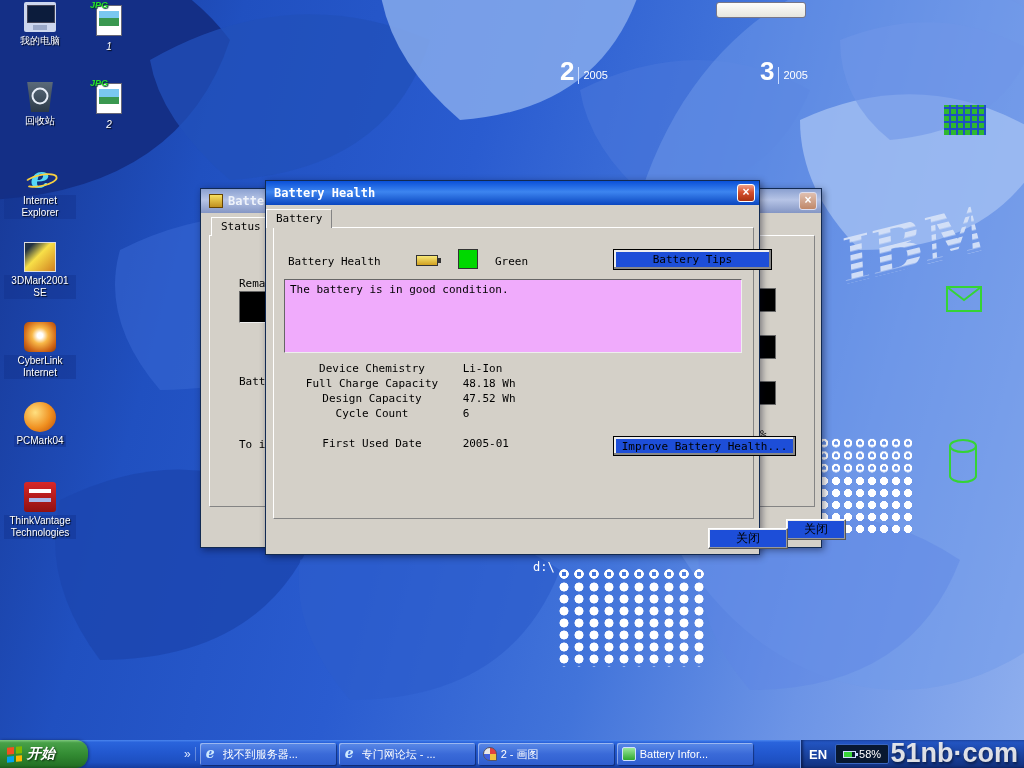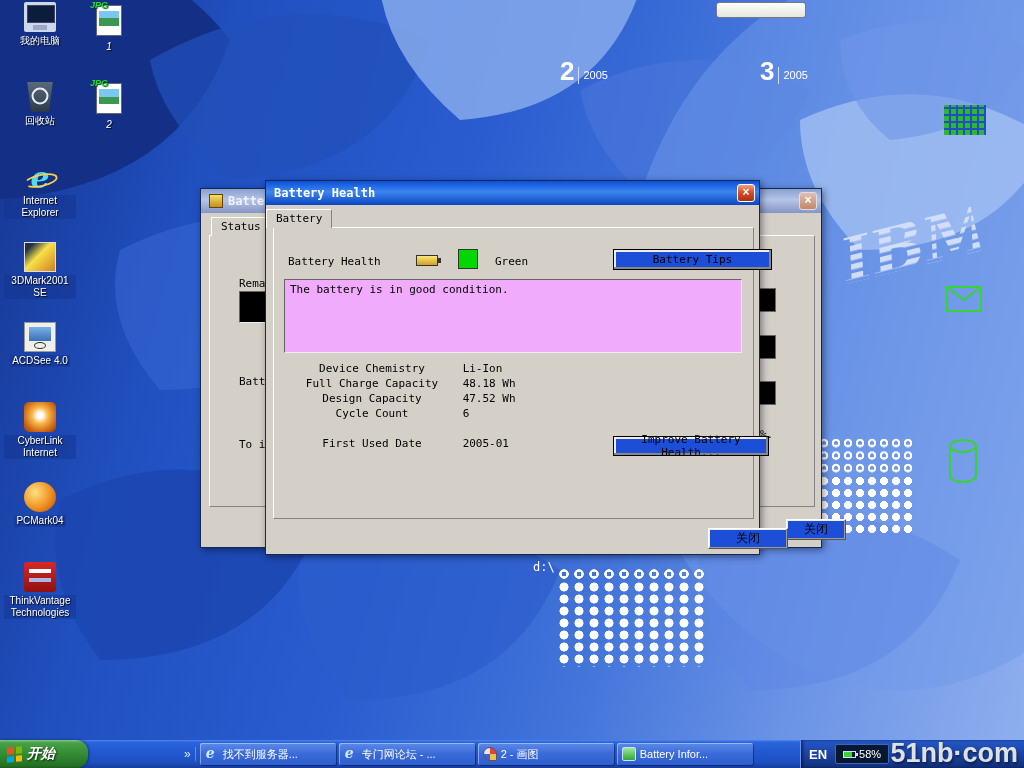--- a/index.html
+++ b/index.html
@@ -110,21 +110,21 @@
 #bh-batt::after{content:"";position:absolute;right:-4px;top:2px;width:3px;height:5px;background:#333;}
 #bh-green-box{position:absolute;left:192px;top:68px;width:20px;height:20px;background:#00d800;border:1px solid #333;}
 #bh-green-label{left:229px;top:74px;}
 #tips-btn{left:315px;top:68px;width:159px;height:21px;}
 #cond-box{position:absolute;left:18px;top:98px;width:458px;height:74px;background:#f0abfc;
 border:1px solid;border-color:#666 #eee #eee #666;padding:3px 5px;}
 #fields{position:absolute;left:22px;top:181px;}
 .field-row{height:15px;white-space:nowrap;}
 .f-label{display:inline-block;width:168px;text-align:center;}
 #first-used{left:22px;top:256px;}
-#improve-btn{left:315px;top:255px;width:156px;height:20px;}
+#improve-btn{left:315px;top:255px;width:183px;height:20px;}
 #hd-close{left:410px;top:347px;width:80px;height:21px;font-family:"Liberation Sans",sans-serif;font-size:12px;}
 
 #id-remaining{left:38px;top:88px;}
 #id-gauge{position:absolute;left:38px;top:102px;width:90px;height:32px;background:#000;border:1px solid;border-color:#666 #eee #eee #666;}
 #id-batt-label{left:38px;top:186px;}
 #id-cu-btn{left:35px;top:210px;width:72px;height:22px;}
 #id-note{left:38px;top:249px;}
 .id-sq{position:absolute;width:18px;height:24px;background:#000;border:1px solid #666;}
 #sq1{left:557px;top:99px;}#sq2{left:557px;top:146px;}#sq3{left:557px;top:192px;}
 #id-percent{left:559px;top:239px;}
@@ -198,24 +198,20 @@
     </div>
     <div class="dicon">
       <div class="dicon-img" data-icon="ie"></div>
       <div class="dicon-label">Internet Explorer</div>
     </div>
     <div class="dicon">
       <div class="dicon-img" data-icon="3dmark"></div>
       <div class="dicon-label">3DMark2001 SE</div>
     </div>
     <div class="dicon">
-      <div class="dicon-img" data-icon="acdsee"></div>
-      <div class="dicon-label">ACDSee 4.0</div>
-    </div>
-    <div class="dicon">
       <div class="dicon-img" data-icon="powerdvd"></div>
       <div class="dicon-label">CyberLink Internet</div>
     </div>
     <div class="dicon">
       <div class="dicon-img" data-icon="pcmark"></div>
       <div class="dicon-label">PCMark04</div>
     </div>
     <div class="dicon">
       <div class="dicon-img" data-icon="thinkvantage"></div>
       <div class="dicon-label">ThinkVantage Technologies</div>

